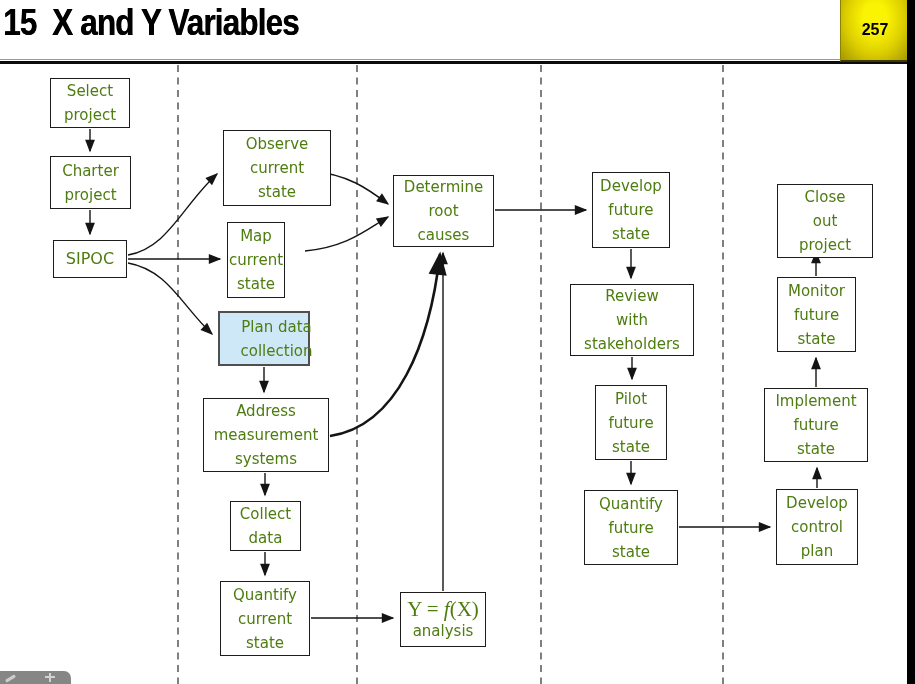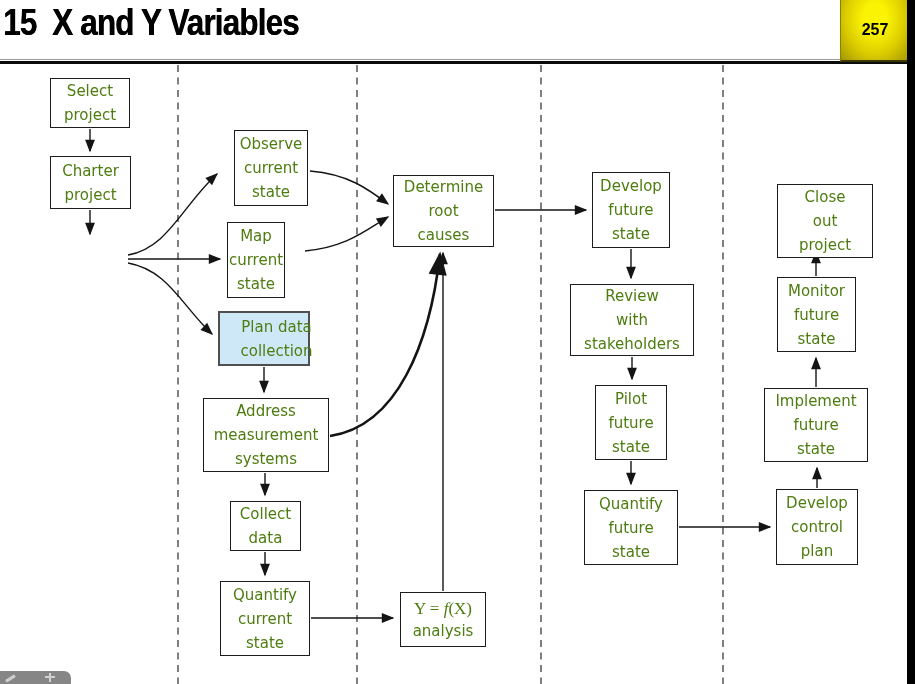--- a/index.html
+++ b/index.html
@@ -21,29 +21,29 @@
   #right-bar{position:absolute;left:907px;top:0;width:8px;height:684px;background:#000;z-index:5;}
 
   
   .box{position:absolute;z-index:2;background:#fff;border:1.6px solid #1c1c1c;
        box-sizing:border-box;display:flex;align-items:center;justify-content:center;
        text-align:center;font-size:15px;line-height:24px;color:#4d7c0f;white-space:pre-line;}
   .box.hl{background:#cfe8f8;border:2px solid #4f4f4f;padding-left:25px;}
   #b-select{left:50px;top:78px;width:80px;height:50px}
   #b-charter{left:50px;top:156px;width:81px;height:53px}
   #b-sipoc{left:53px;top:240px;width:74px;height:38px;font-size:16px}
-  #b-observe{left:234px;top:130px;width:74px;height:76px}
+  #b-observe{left:223px;top:130px;width:108px;height:76px}
   #b-map{left:227px;top:222px;width:58px;height:76px}
   #b-plan{left:218px;top:311px;width:92px;height:55px}
   #b-address{left:203px;top:398px;width:126px;height:74px}
   #b-collect{left:230px;top:501px;width:71px;height:50px}
   #b-qcs{left:220px;top:581px;width:90px;height:75px}
   #b-drc{left:393px;top:175px;width:101px;height:72px}
   #b-yfx{left:400px;top:592px;width:86px;height:55px;flex-direction:column;line-height:22px;}
-  #b-yfx .formula{font-family:"Liberation Serif","DejaVu Serif",serif;font-size:17px;}
+  #b-yfx .formula{font-family:"Liberation Serif","DejaVu Serif",serif;font-size:21px;}
   #b-yfx .formula .fx{font-style:italic;}
   #b-dfs{left:592px;top:172px;width:78px;height:76px}
   #b-review{left:570px;top:284px;width:124px;height:72px}
   #b-pilot{left:595px;top:385px;width:72px;height:75px}
   #b-qfs{left:584px;top:490px;width:94px;height:75px}
   #b-close{left:777px;top:184px;width:96px;height:74px}
   #b-monitor{left:777px;top:277px;width:79px;height:75px}
   #b-implement{left:764px;top:388px;width:104px;height:74px}
   #b-dcp{left:776px;top:489px;width:82px;height:76px}
 
@@ -104,20 +104,21 @@
     <path class="arrow" d="M679,527 L770,527" marker-end="url(#ah)"></path>
     <path class="arrow" d="M817,488 L817,468" marker-end="url(#ah)"></path>
     <path class="arrow" d="M816,387 L816,358" marker-end="url(#ah)"></path>
     <path class="arrow" d="M816,276 L816,252" marker-end="url(#ah)"></path>
   </svg>
 
   <div class="box" id="b-select">Select
 project</div>
   <div class="box" id="b-charter">Charter
 project</div>
+  <div class="box" id="b-sipoc">SIPOC</div>
   <div class="box" id="b-observe">Observe
 current
 state</div>
   <div class="box" id="b-map">Map
 current
 state</div>
   <div class="box hl" id="b-plan">Plan data
 collection</div>
   <div class="box" id="b-address">Address
 measurement

